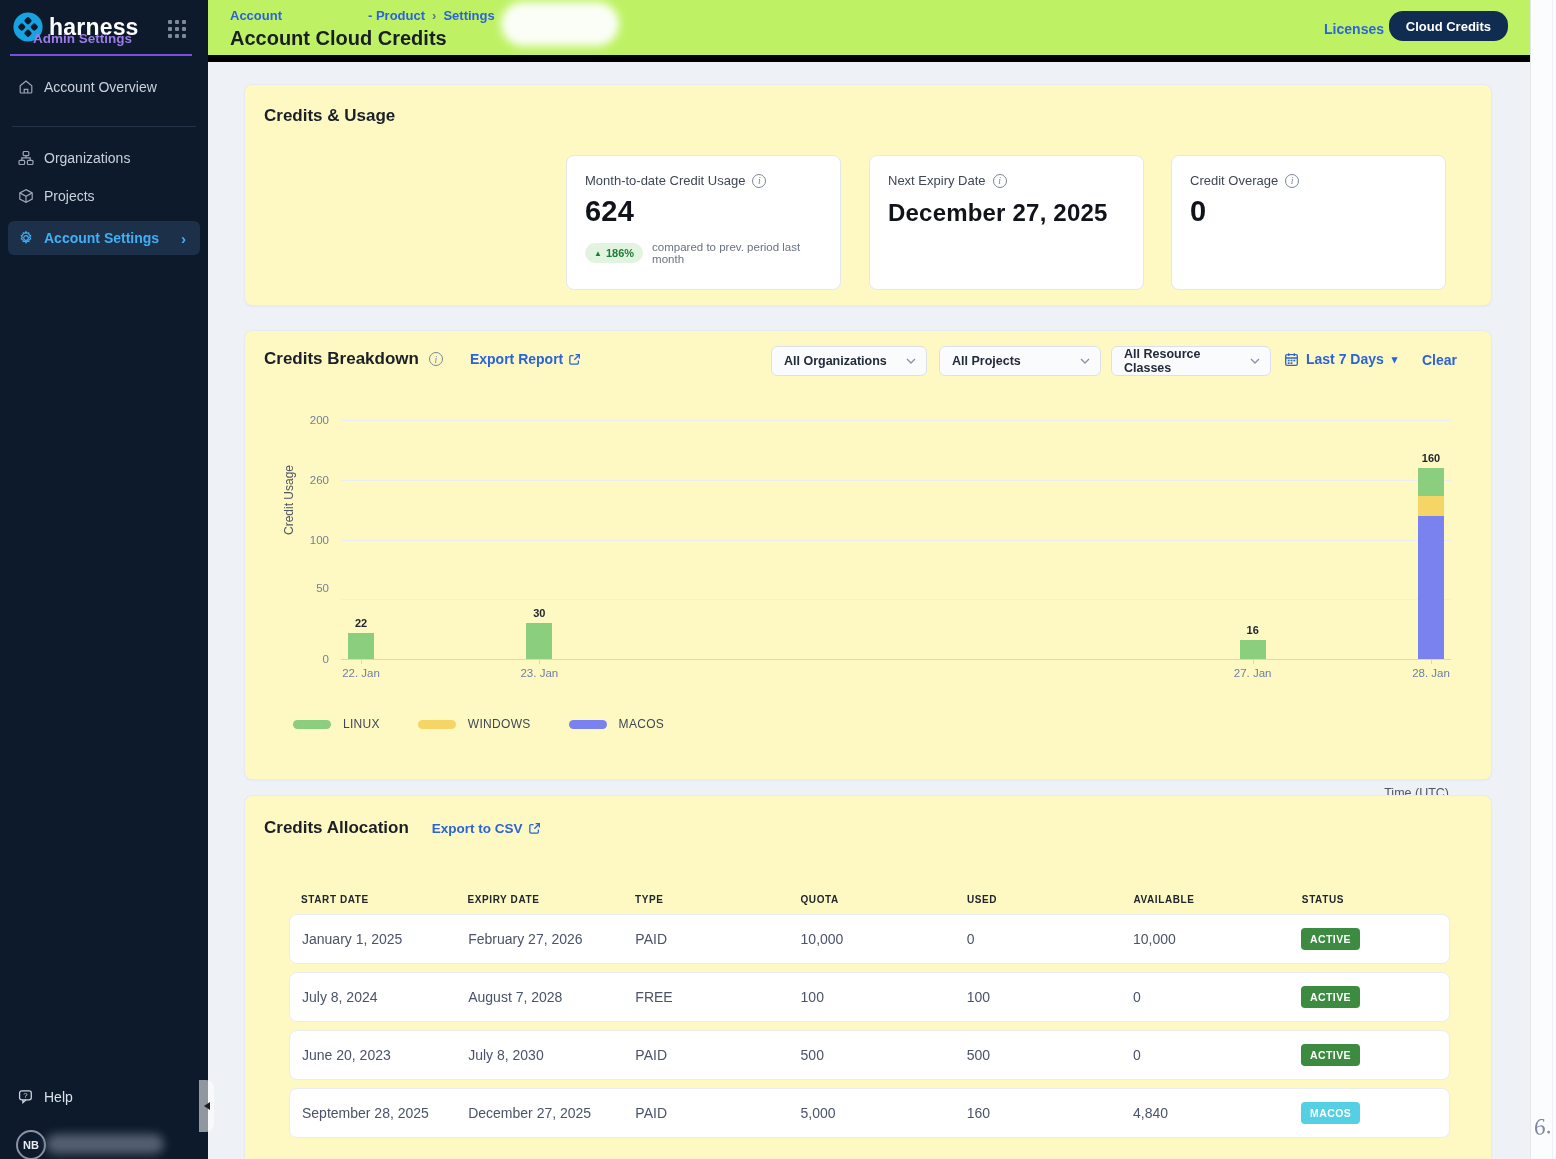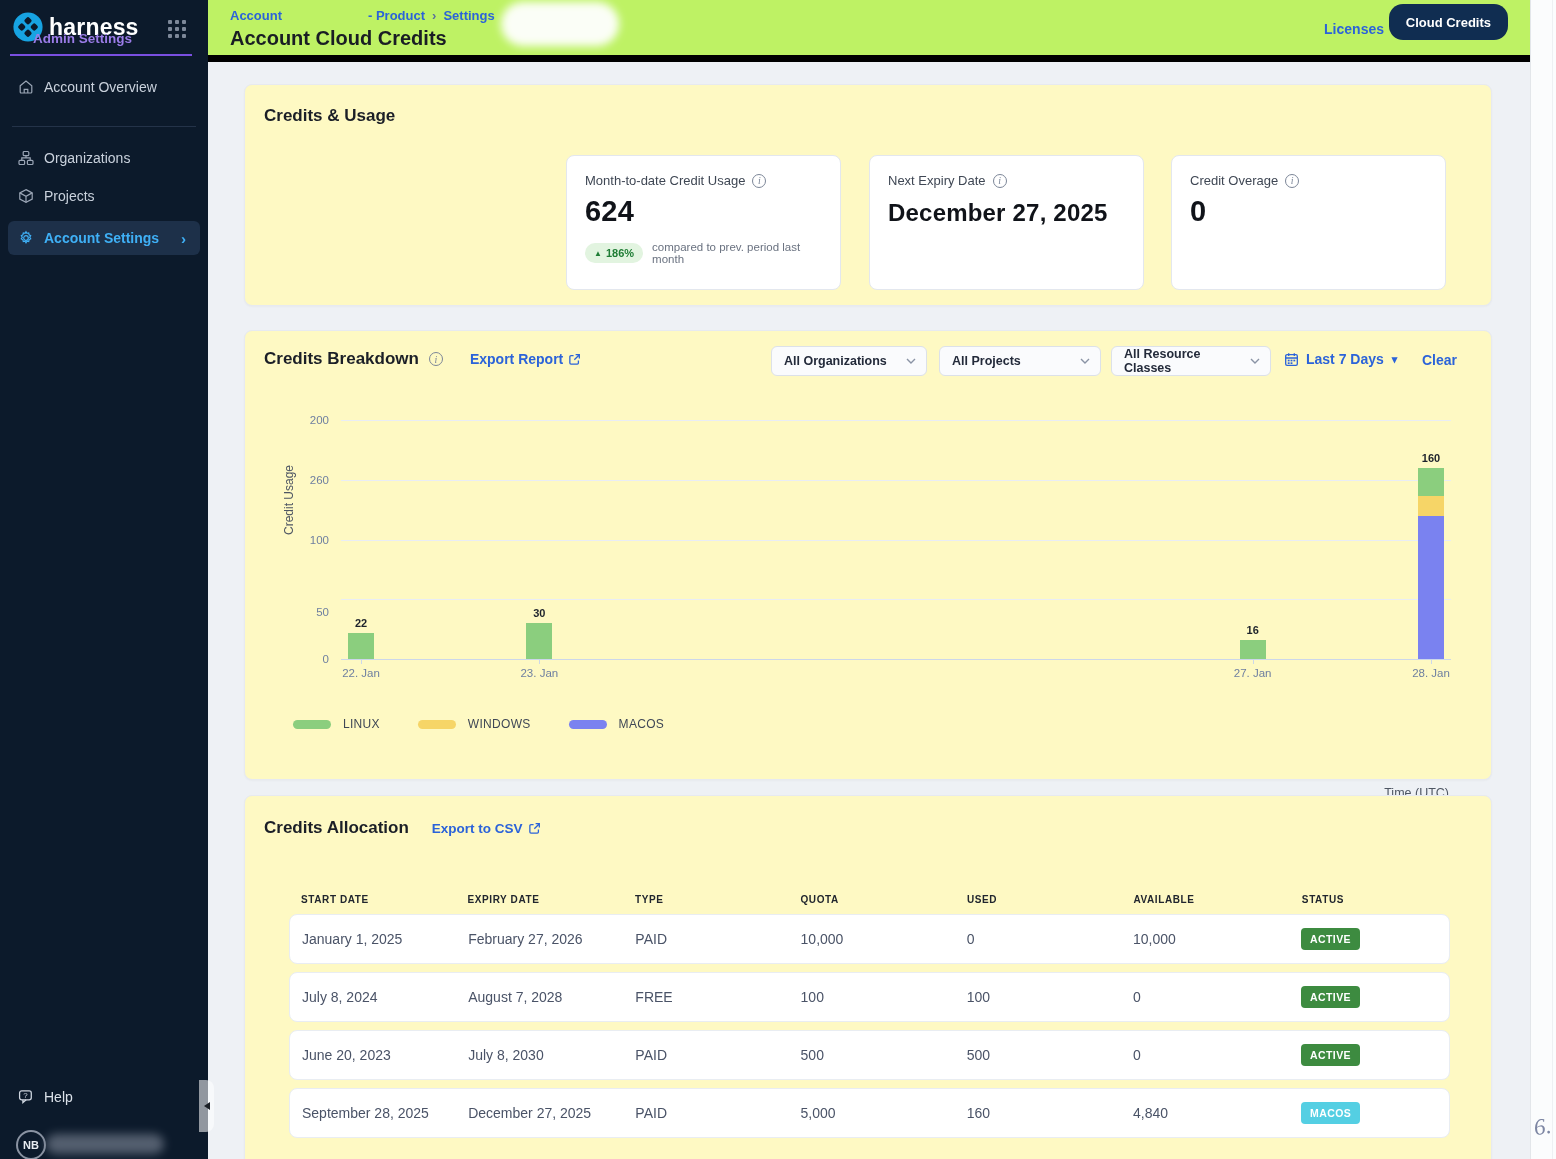--- a/index.html
+++ b/index.html
@@ -33,21 +33,21 @@
   .collapse-tab { position:absolute; left:199px; top:1080px; width:15px; height:52px; background:rgba(255,255,255,.55); border-radius:0 8px 8px 0; z-index:12; cursor:pointer; display:flex; align-items:center; justify-content:center; }
   .collapse-tab .tri { width:0; height:0; border-top:4px solid transparent; border-bottom:4px solid transparent; border-right:6px solid #1c2026; }
   
   .topbar { position:absolute; left:208px; top:0; width:1348px; height:62px; background:#bef264; border-bottom:7px solid #000000; z-index:5; }
   .crumbs { position:absolute; left:22px; top:8px; font-size:13px; font-weight:bold; color:#2b63d9; display:flex; align-items:center; }
   .crumbs a { color:#2b63d9; text-decoration:none; cursor:pointer; }
   .crumbs .sep { color:#5a6f9c; margin:0 7px; font-size:13px; }
   .crumbs .gap { width:86px; }
   .page-title { position:absolute; left:22px; top:27px; font-size:20px; font-weight:bold; color:#191d24; }
   .licenses { position:absolute; right:172px; top:21px; font-size:14px; font-weight:bold; color:#2b63d9; cursor:pointer; }
-  .cc-pill { position:absolute; right:48px; top:4px; height:36px; padding:0 17px; background:#102d51; color:#fff; font-size:13px; font-weight:bold; border:none; border-radius:14px; display:flex; align-items:center; cursor:pointer; }
+  .cc-pill { position:absolute; right:48px; top:11px; height:30px; padding:0 17px; background:#102d51; color:#fff; font-size:13px; font-weight:bold; border:none; border-radius:14px; display:flex; align-items:center; cursor:pointer; }
   
   .panel { position:absolute; left:244px; width:1248px; background:#fef9c3; border:1px solid #e7eaf0; border-radius:8px; box-shadow:0 1px 2px rgba(16,24,40,.03); }
   .p-title { font-size:17px; font-weight:bold; color:#1b1f27; }
   #panel-usage { top:84px; height:222px; }
   #panel-usage .p-title { position:absolute; left:19px; top:21px; }
   .cards { position:absolute; left:0; top:70px; width:100%; height:135px; }
   .card { position:absolute; top:0; width:275px; height:135px; border:1px solid #e3e7ee; border-radius:8px; background:#fff; padding:17px 18px; }
   .card-label { font-size:13px; color:#3f4754; display:flex; align-items:center; }
   .card-value { font-size:29px; font-weight:bold; color:#101319; margin-top:7px; letter-spacing:.2px; }
   .card-value.mid { font-size:24px; line-height:1.35; margin-top:9px; }
@@ -302,21 +302,21 @@
     <span>Last 7 Days</span>
     <span class="caret">▾</span>
   </div>
   <a class="link clearbtn" style="left:1177px;position:absolute">Clear</a>
 
   <div class="ylabel">Credit Usage</div>
   <div class="plot" id="plot">
       <div class="baseline" style="top: 239px;"></div>
       <div class="ytick" style="left: -52px; top: 233px;">0</div>
       <div class="gridline" style="top: 179.25px;"></div>
-      <div class="ytick" style="left: -52px; top: 186px;">50</div>
+      <div class="ytick" style="left: -52px; top: 162px;">50</div>
       <div class="gridline" style="top: 119.5px;"></div>
       <div class="ytick" style="left: -52px; top: 113.5px;">100</div>
       <div class="gridline" style="top: 59.75px;"></div>
       <div class="ytick" style="left: -52px; top: 53.75px;">260</div>
       <div class="gridline" style="top: 0px;"></div>
       <div class="ytick" style="left: -52px; top: -6px;">200</div>
       <div class="bar-seg" style="left: 7px; width: 26px; top: 212.71px; height: 26.29px; background: rgb(139, 206, 126);"></div>
       <div class="bar-label" style="left: -10px; top: 196.71px;">22</div>
       <div class="xtick" style="left: -20px; top: 247px;">22. Jan</div>
       <div class="xtickmark" style="left: 20px; top: 239px;"></div>

